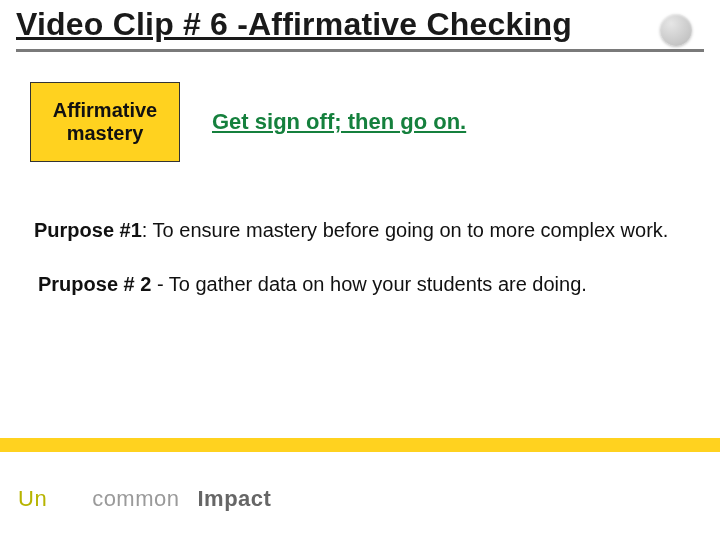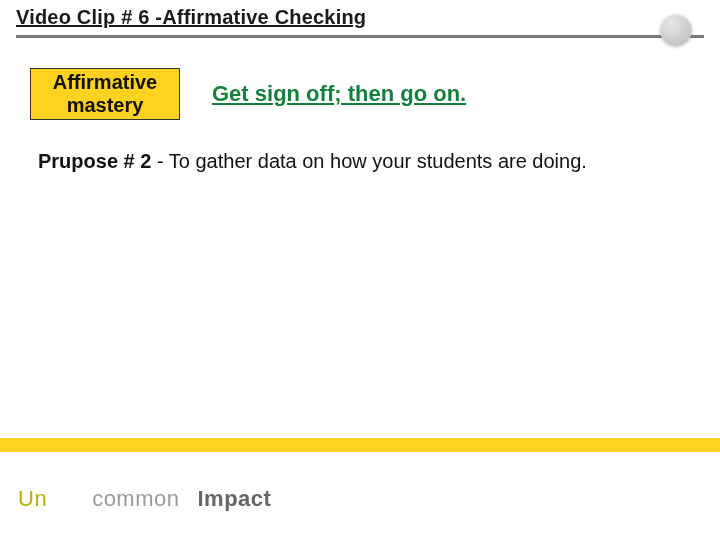--- a/index.html
+++ b/index.html
@@ -8,21 +8,21 @@
     font-family: Arial, Helvetica, sans-serif;
     background: #ffffff;
     position: relative;
     overflow: hidden;
   }
   .header {
     position: relative;
     padding: 6px 16px 4px 16px;
   }
   .title {
-    font-size: 20px;
+    font-size: 32px;
     font-weight: bold;
     color: #1a1a1a;
     text-decoration: underline;
     letter-spacing: 0.2px;
   }
   .title-rule {
     height: 3px;
     background: #7a7a7a;
     margin: 2px 16px 0 16px;
   }
@@ -43,21 +43,21 @@
   }
   .row-top {
     display: flex;
     align-items: center;
     gap: 32px;
   }
   .badge-box {
     background: #ffd21f;
     border: 1.5px solid #333;
     width: 150px;
-    height: 52px;
+    height: 80px;
     display: flex;
     align-items: center;
     justify-content: center;
     text-align: center;
     font-size: 20px;
     font-weight: bold;
     line-height: 1.15;
     color: #111;
   }
   .tagline {
@@ -117,20 +117,23 @@
   <div class="row-top">
     <div class="badge-box">
       <div>
         <span>Affirmative</span><br>
         <span>mastery</span>
       </div>
     </div>
     <div class="tagline">Get sign off; then go on.</div>
   </div>
 
+  <div class="purpose-block">
+    <span class="label">Purpose #1</span><span>: To ensure mastery before going on to more complex work.</span>
+  </div>
 
   <div class="purpose2">
     <span class="label">Prupose # 2</span>
     <span>- To gather data on how your students are doing.</span>
   </div>
 </div>
 
 <div class="accent-bar"></div>
 
 <div class="logo">

